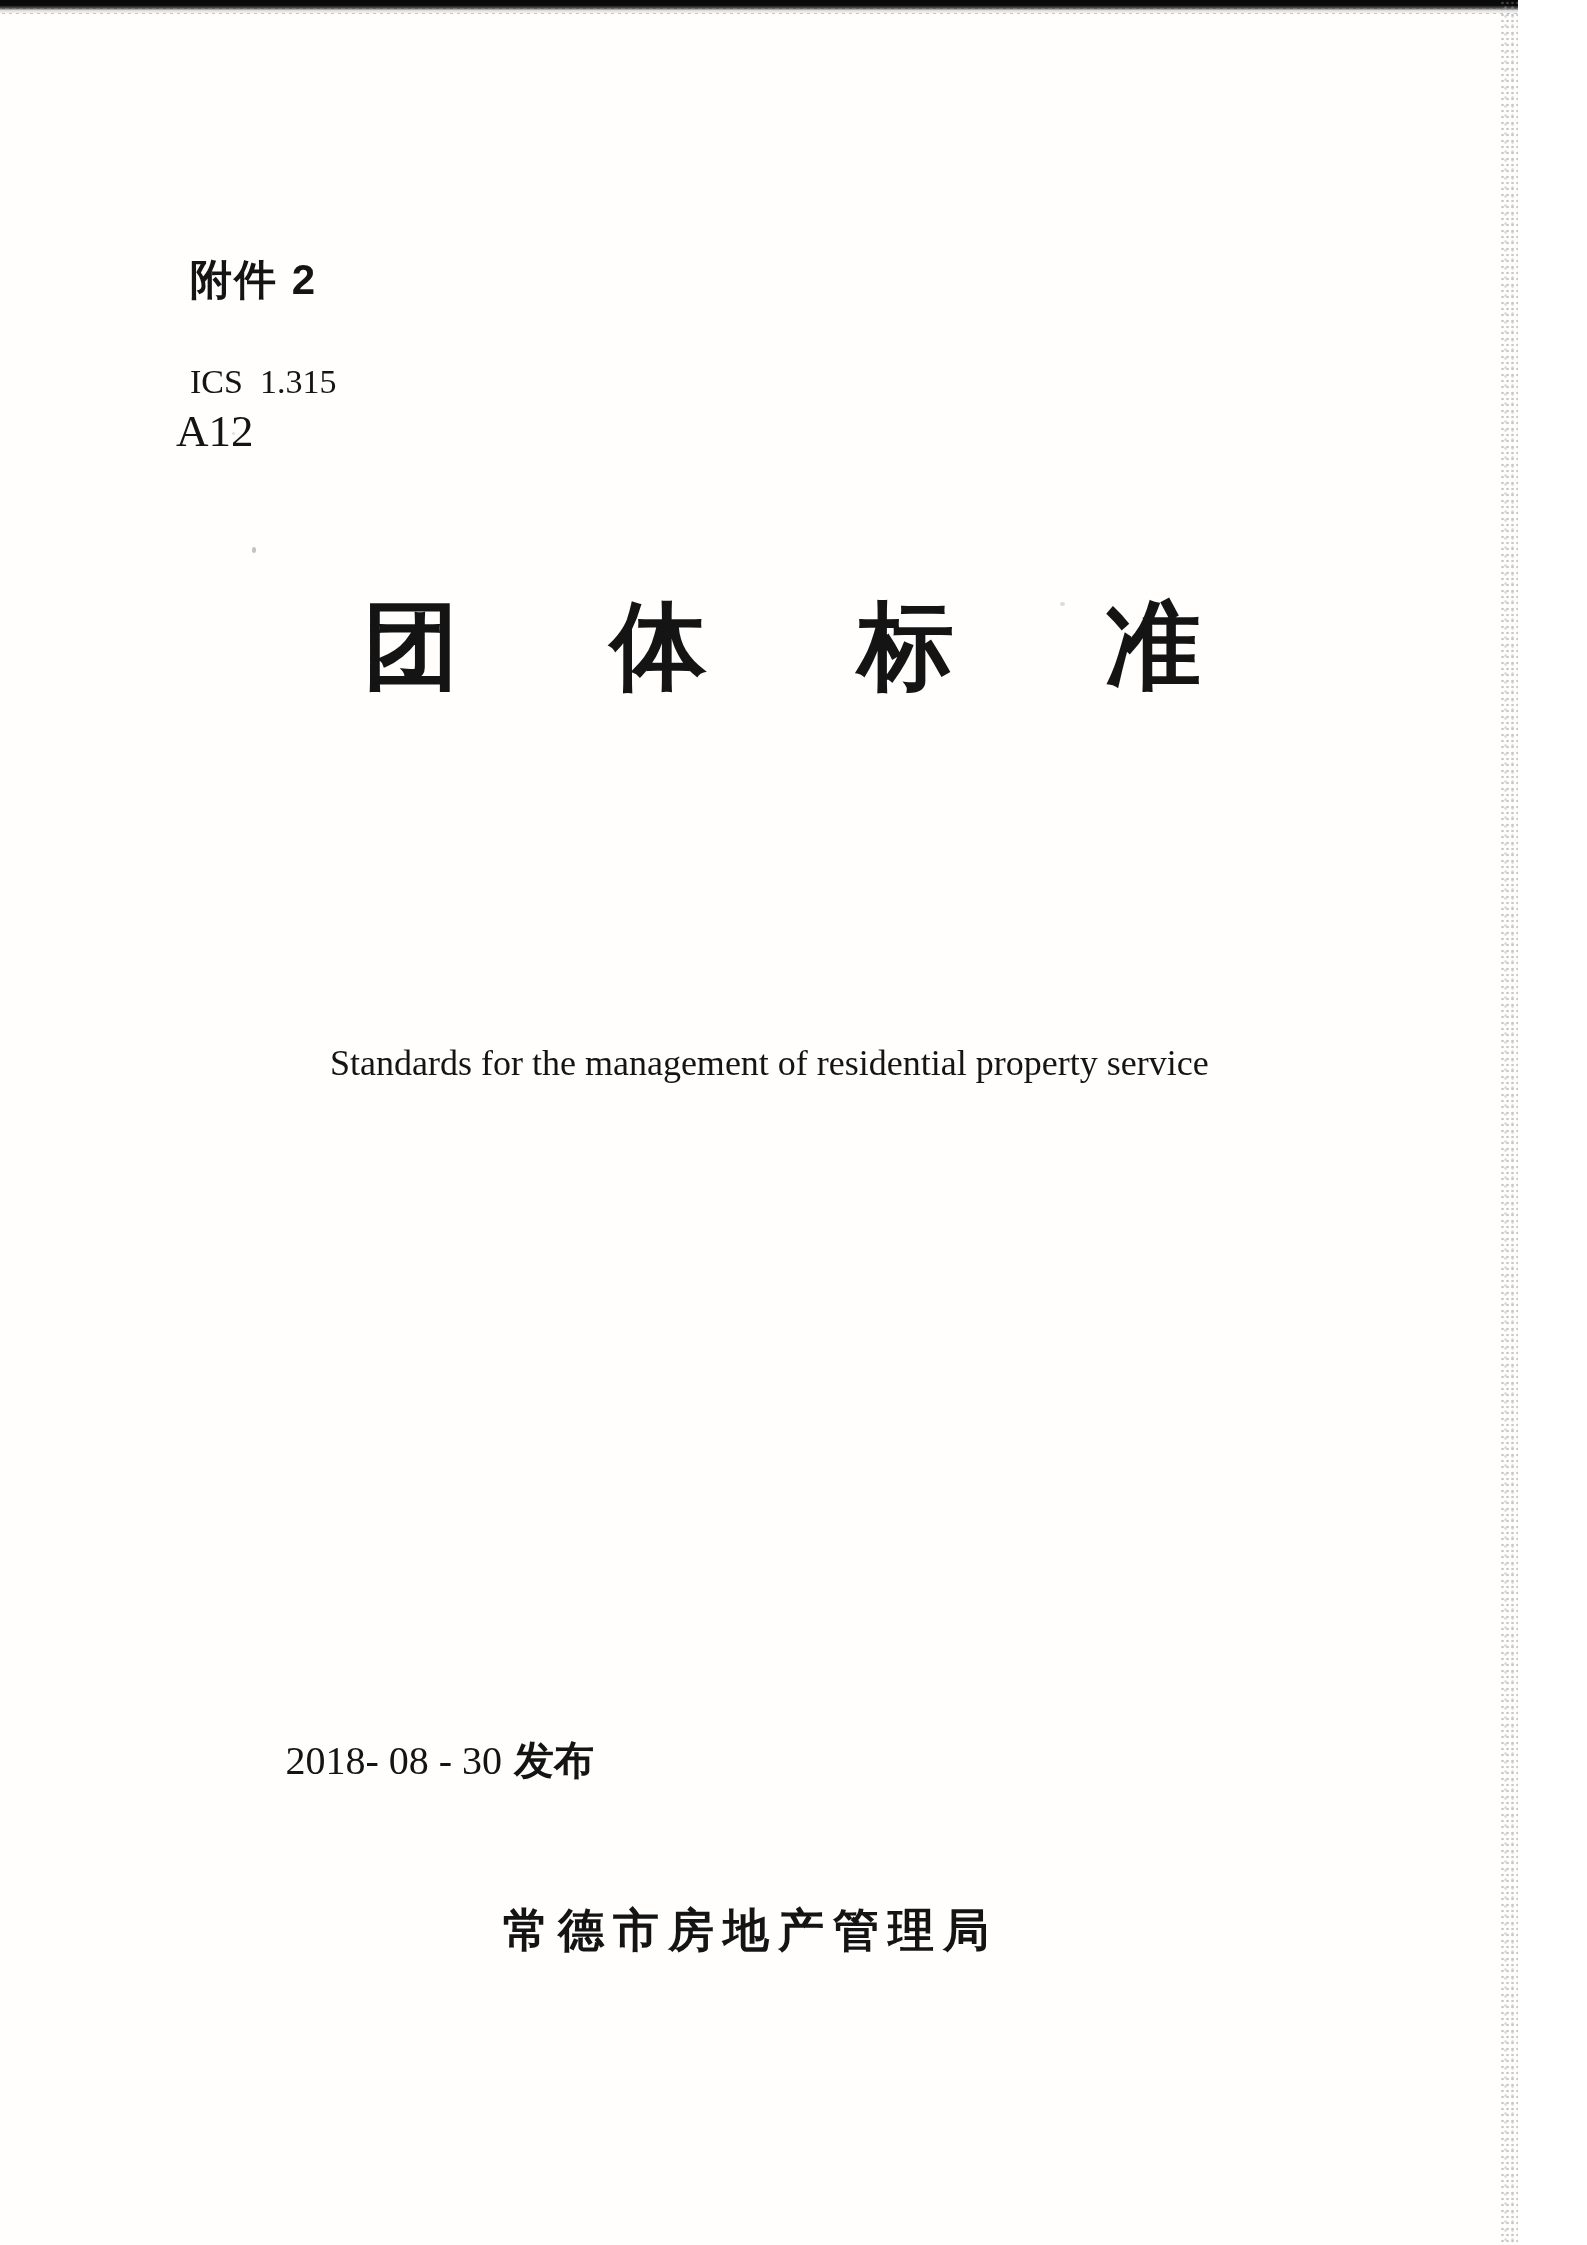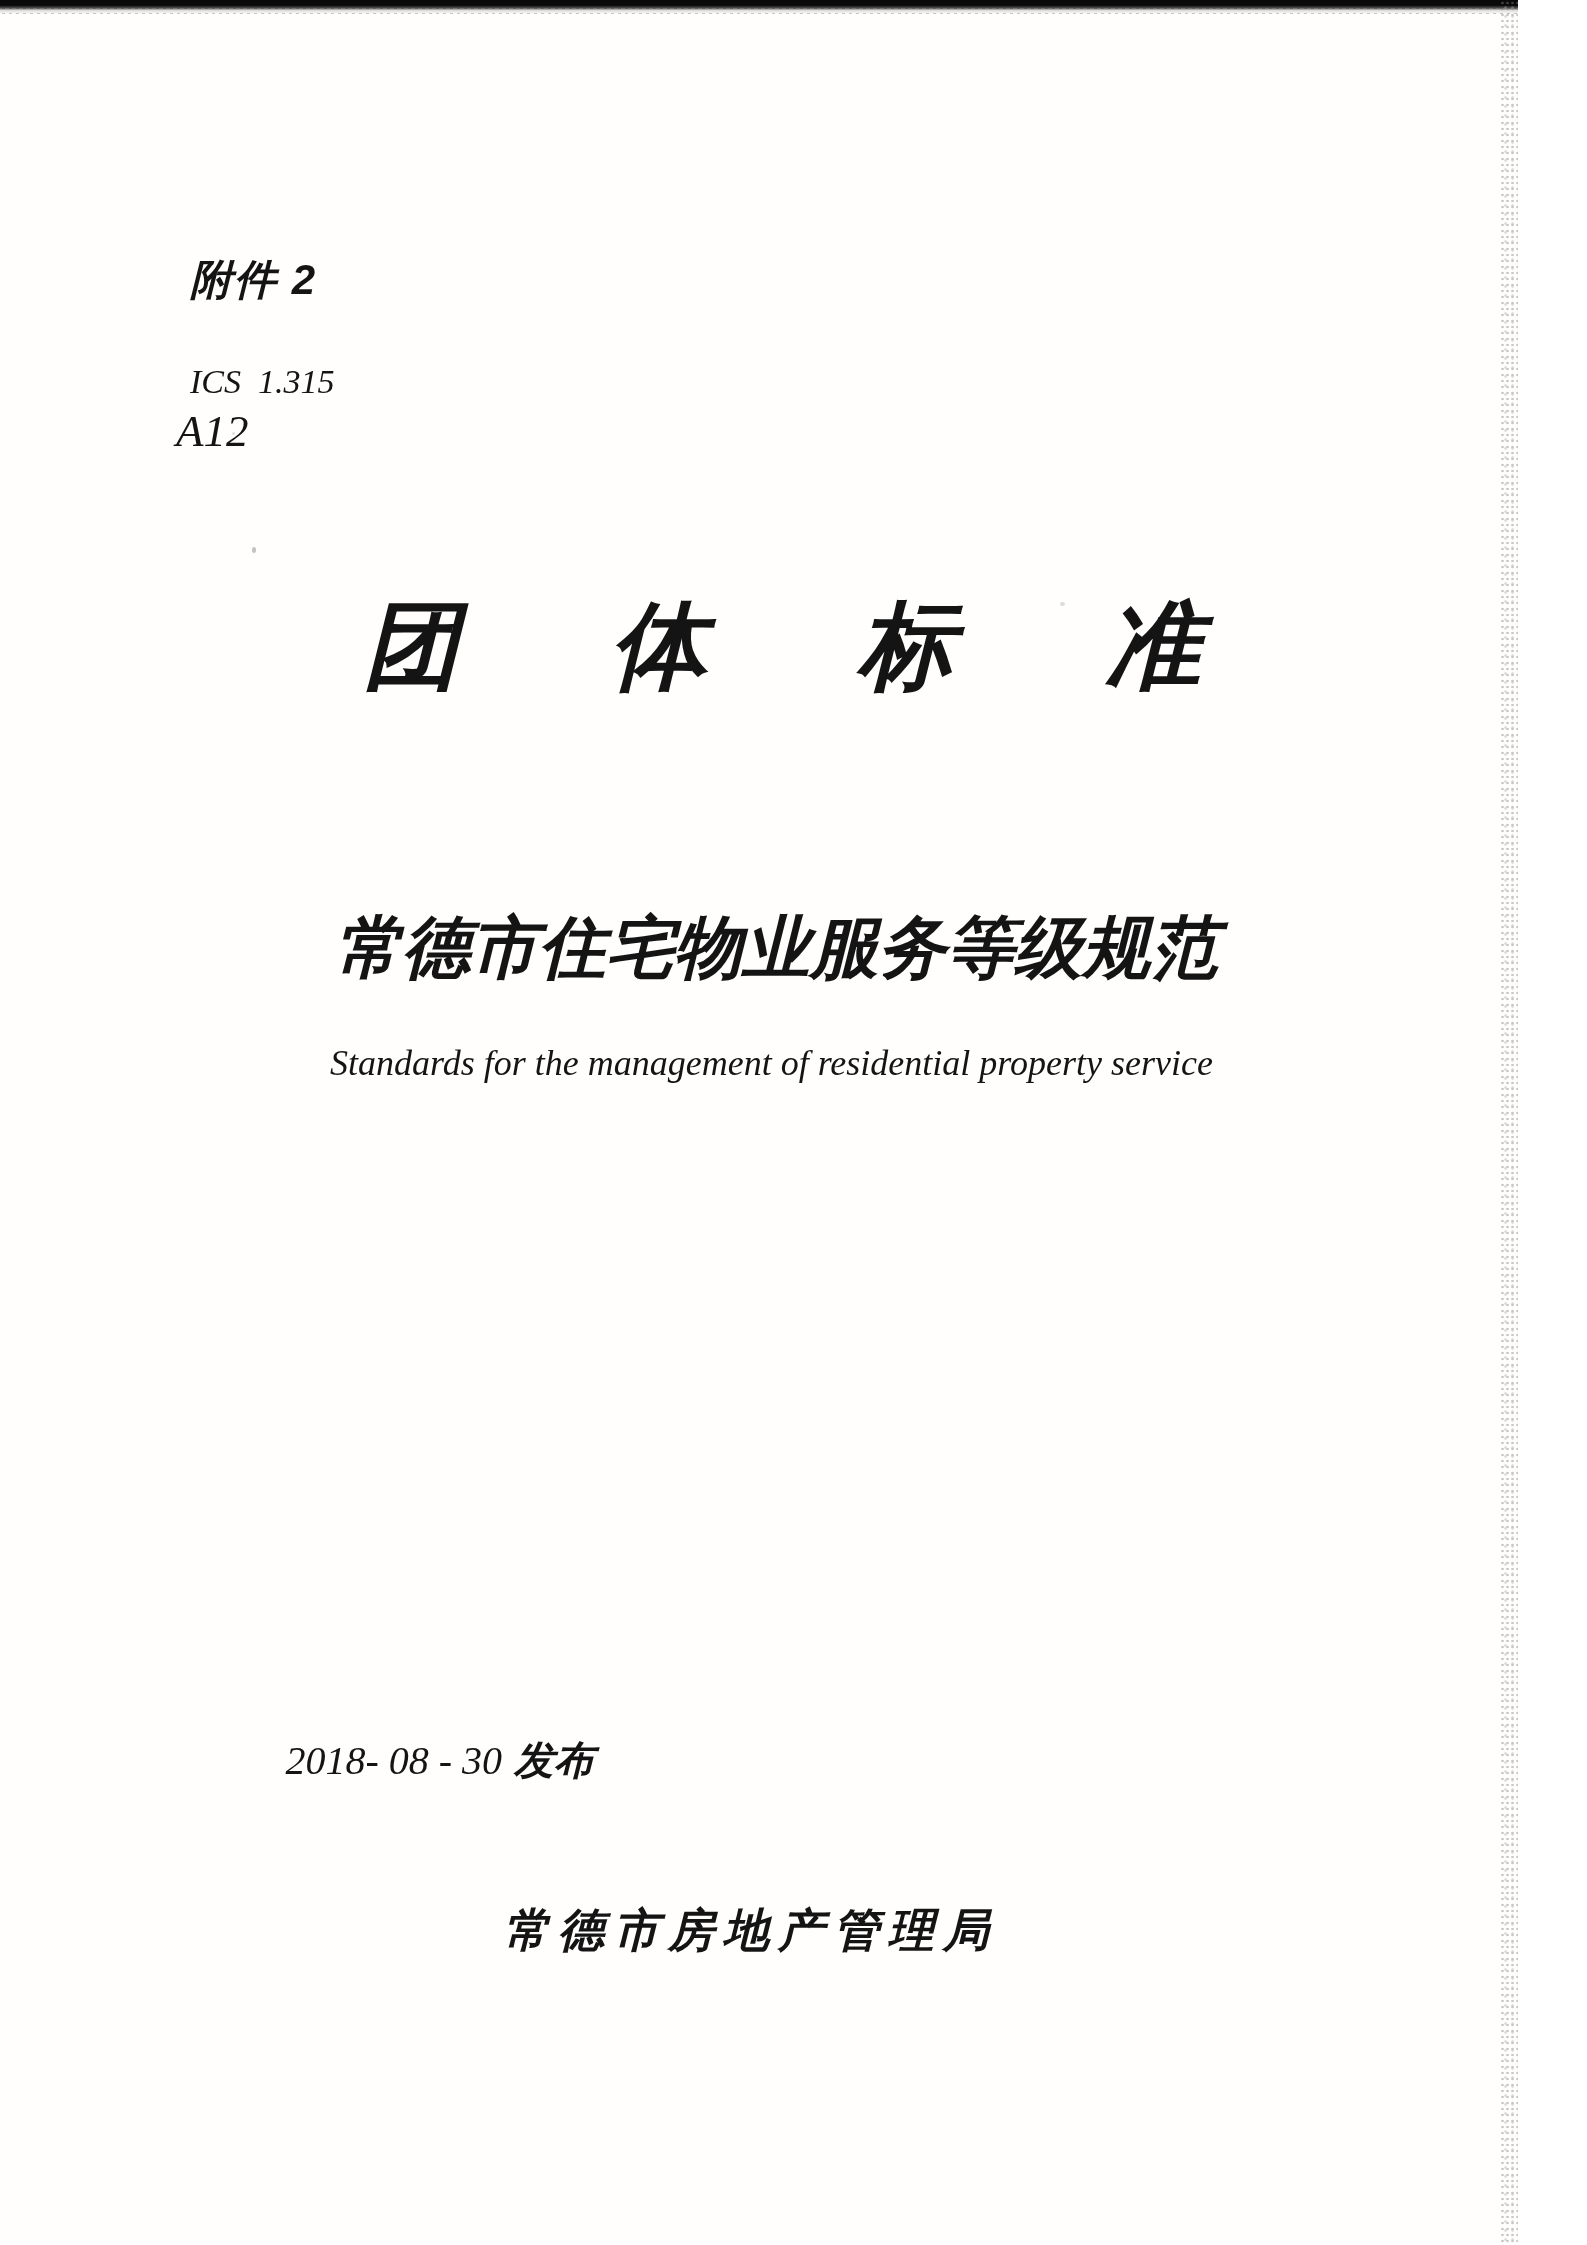--- a/index.html
+++ b/index.html
@@ -8,21 +8,20 @@
     background: #ffffff;
   }
   .page {
     position: relative;
     width: 1518px;
     height: 2245px;
     background: #fffefd;
     overflow: hidden;
     font-family: "Liberation Sans", sans-serif;
     color: #141414;
-    font-style: italic;
   }
   
   .scan-top {
     position: absolute;
     left: 0; top: 0;
     width: 100%; height: 14px;
     background: linear-gradient(to bottom, #0a0a0a 0%, #0a0a0a 38%, #4a4a4a 55%, rgba(120,120,120,.25) 75%, rgba(160,160,160,0) 100%);
   }
   .scan-top::after {
     content: "";
@@ -150,21 +149,20 @@
 
   <div class="doc-class serif">A12</div>
 
   <div class="big-title cjk">
     <span>团</span>
     <span>体</span>
     <span>标</span>
     <span>准</span>
   </div>
 
-  <div class="subtitle-cn cjk">常德市住宅物业服务等级规范</div>
 
   <div class="subtitle-en serif">Standards for the management of residential property service</div>
 
   <div class="date-row-item issue-date">
     <span class="date-num">2018- 08 - 30</span><span class="date-label">发布</span>
   </div>
 
 
   <div class="publisher-1 cjk">常德市房地产管理局</div>
 

